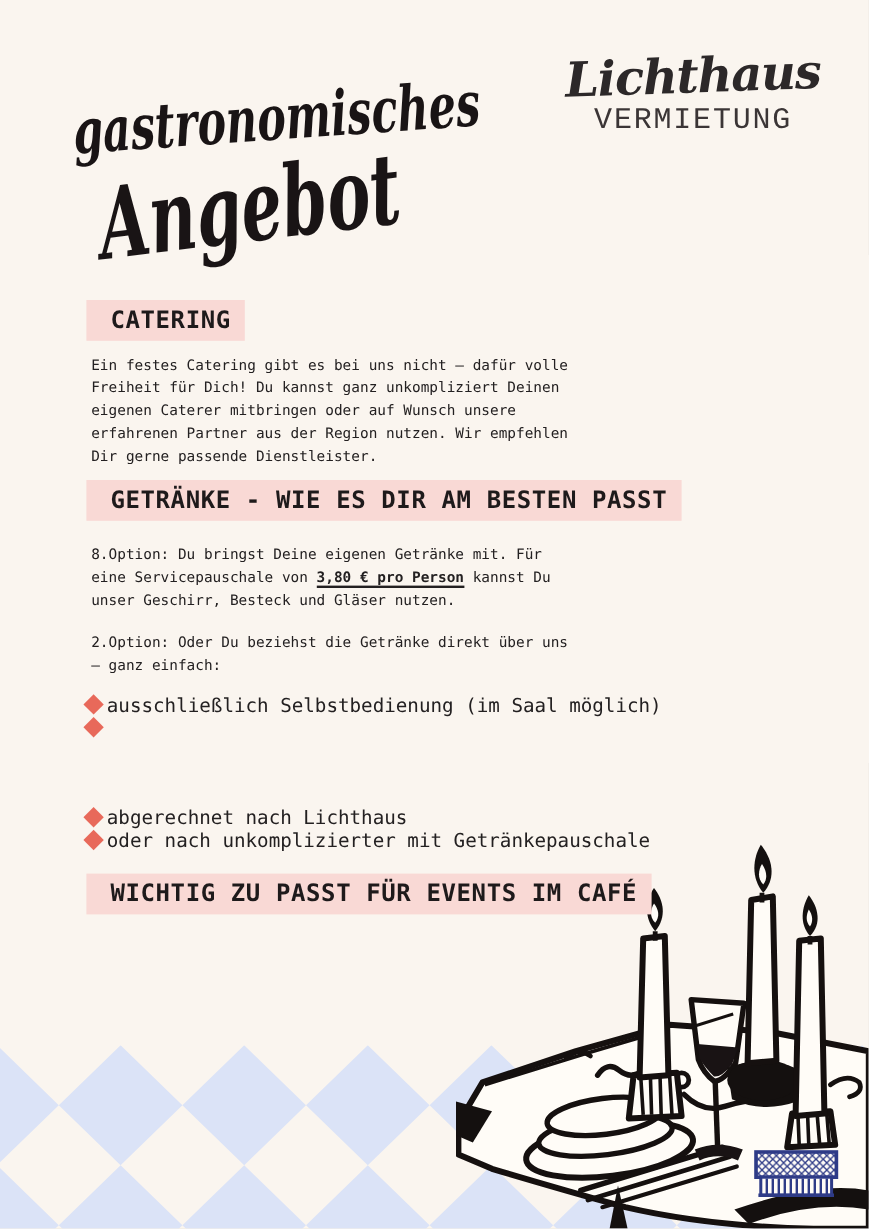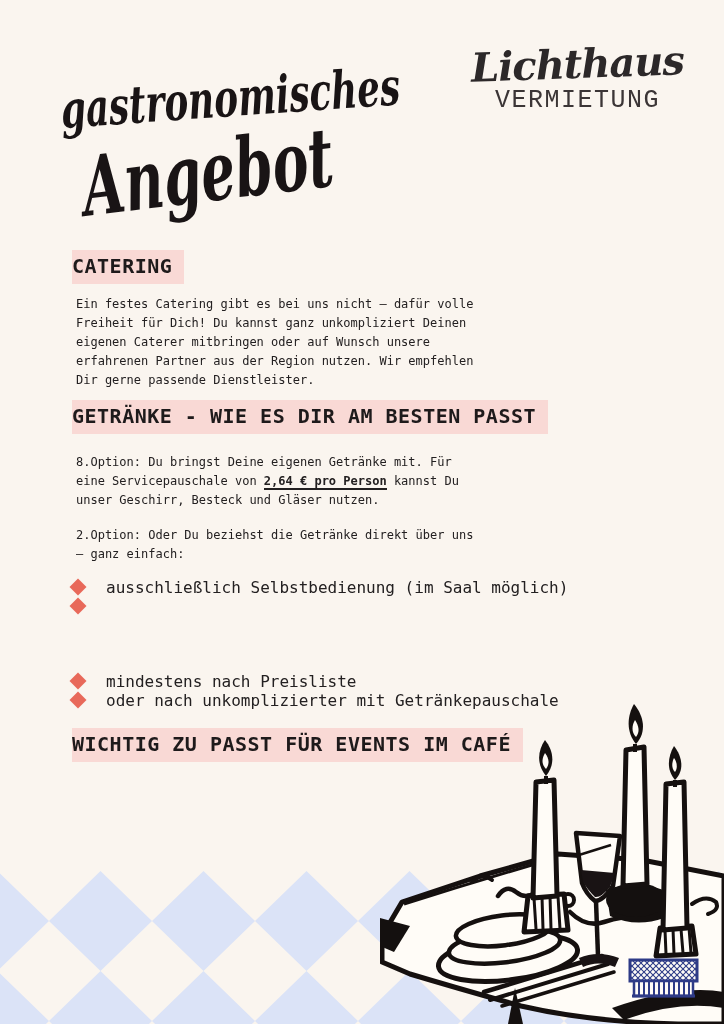--- a/index.html
+++ b/index.html
@@ -1,27 +1,27 @@
 <!DOCTYPE html>
 <html><head>
 <meta charset="utf-8">
 <style>
   html,body{margin:0;padding:0;background:#e8e4de;}
   .page{position:relative;width:724px;height:1024px;background:#faf5ef;overflow:hidden;
         font-family:"DejaVu Sans Mono",monospace;color:#232021;}
   svg{display:block;}
   
-  .hl{position:absolute;left:72px;background:#f9d9d5;padding:4px 12px 6px 0;
+  .hl{position:absolute;left:72px;background:#f9d9d5;padding:4px 12px 6px 20px;
       font-weight:bold;font-size:20px;letter-spacing:.5px;color:#1e1a1b;white-space:nowrap;}
   
   .bodytext{position:absolute;left:76px;font-size:12px;line-height:19px;white-space:pre-wrap;width:600px;}
   .price{font-weight:bold;border-bottom:2.5px solid #232021;}
   
   .blist{position:absolute;left:72px;list-style:none;margin:0;padding:0;font-size:16px;line-height:19px;width:600px;}
-  .blist li{display:flex;gap:22px;align-items:flex-start;}
+  .blist li{display:flex;gap:5px;align-items:flex-start;}
   .diam{flex:none;width:12px;height:12px;background:#e8695a;transform:rotate(45deg);margin-top:3px;}
   .btext{white-space:pre-wrap;}
   
   .brand{position:absolute;top:42px;right:40px;text-align:center;}
   .brand-script{font-family:"DejaVu Serif",serif;font-style:italic;font-weight:bold;
                 font-size:40px;line-height:44px;color:#2c2829;transform:rotate(-2deg);letter-spacing:-1px;}
   .brand-caps{font-family:Liberation Mono, monospace;font-size:25px;letter-spacing:1.5px;color:#3b3536;}
   
   .logo-svg{position:absolute;left:52px;top:36px;}
   .logo-svg text{font-family:"DejaVu Serif",serif;font-style:italic;font-weight:bold;fill:#191415;}
@@ -145,39 +145,39 @@
   <div class="bodytext" style="top:295px;">Ein festes Catering gibt es bei uns nicht – dafür volle
 Freiheit für Dich! Du kannst ganz unkompliziert Deinen
 eigenen Caterer mitbringen oder auf Wunsch unsere
 erfahrenen Partner aus der Region nutzen. Wir empfehlen
 Dir gerne passende Dienstleister.</div>
 
   <div class="hl" style="top:400px;">
     <span>GETRÄNKE - WIE ES DIR AM BESTEN PASST</span>
   </div>
   <div class="bodytext" style="top:453px;"><span>8.Option: Du bringst Deine eigenen Getränke mit. Für
-eine Servicepauschale von </span><span class="price">2,64 € pro Person</span><span> kannst Du
+eine Servicepauschale von </span><span class="price">3,80 € pro Person</span><span> kannst Du
 unser Geschirr, Besteck und Gläser nutzen.</span></div>
   <div class="bodytext" style="top:526px;">2.Option: Oder Du beziehst die Getränke direkt über uns
 – ganz einfach:</div>
 
   <ul class="blist" style="top:578px;">
     <li>
       <span class="diam"></span>
       <span class="btext">ausschließlich Selbstbedienung (im Saal möglich)</span>
     </li>
     <li>
       <span class="diam"></span>
     </li>
   </ul>
 
   <ul class="blist" style="top:672px;">
     <li>
       <span class="diam"></span>
-      <span class="btext">mindestens nach Preisliste</span>
+      <span class="btext">abgerechnet nach Lichthaus</span>
     </li>
     <li>
       <span class="diam"></span>
       <span class="btext">oder nach unkomplizierter mit Getränkepauschale</span>
     </li>
   </ul>
 
   <div class="hl" style="top:728px;">
     <span>WICHTIG ZU PASST FÜR EVENTS IM CAFÉ</span>
   </div>

